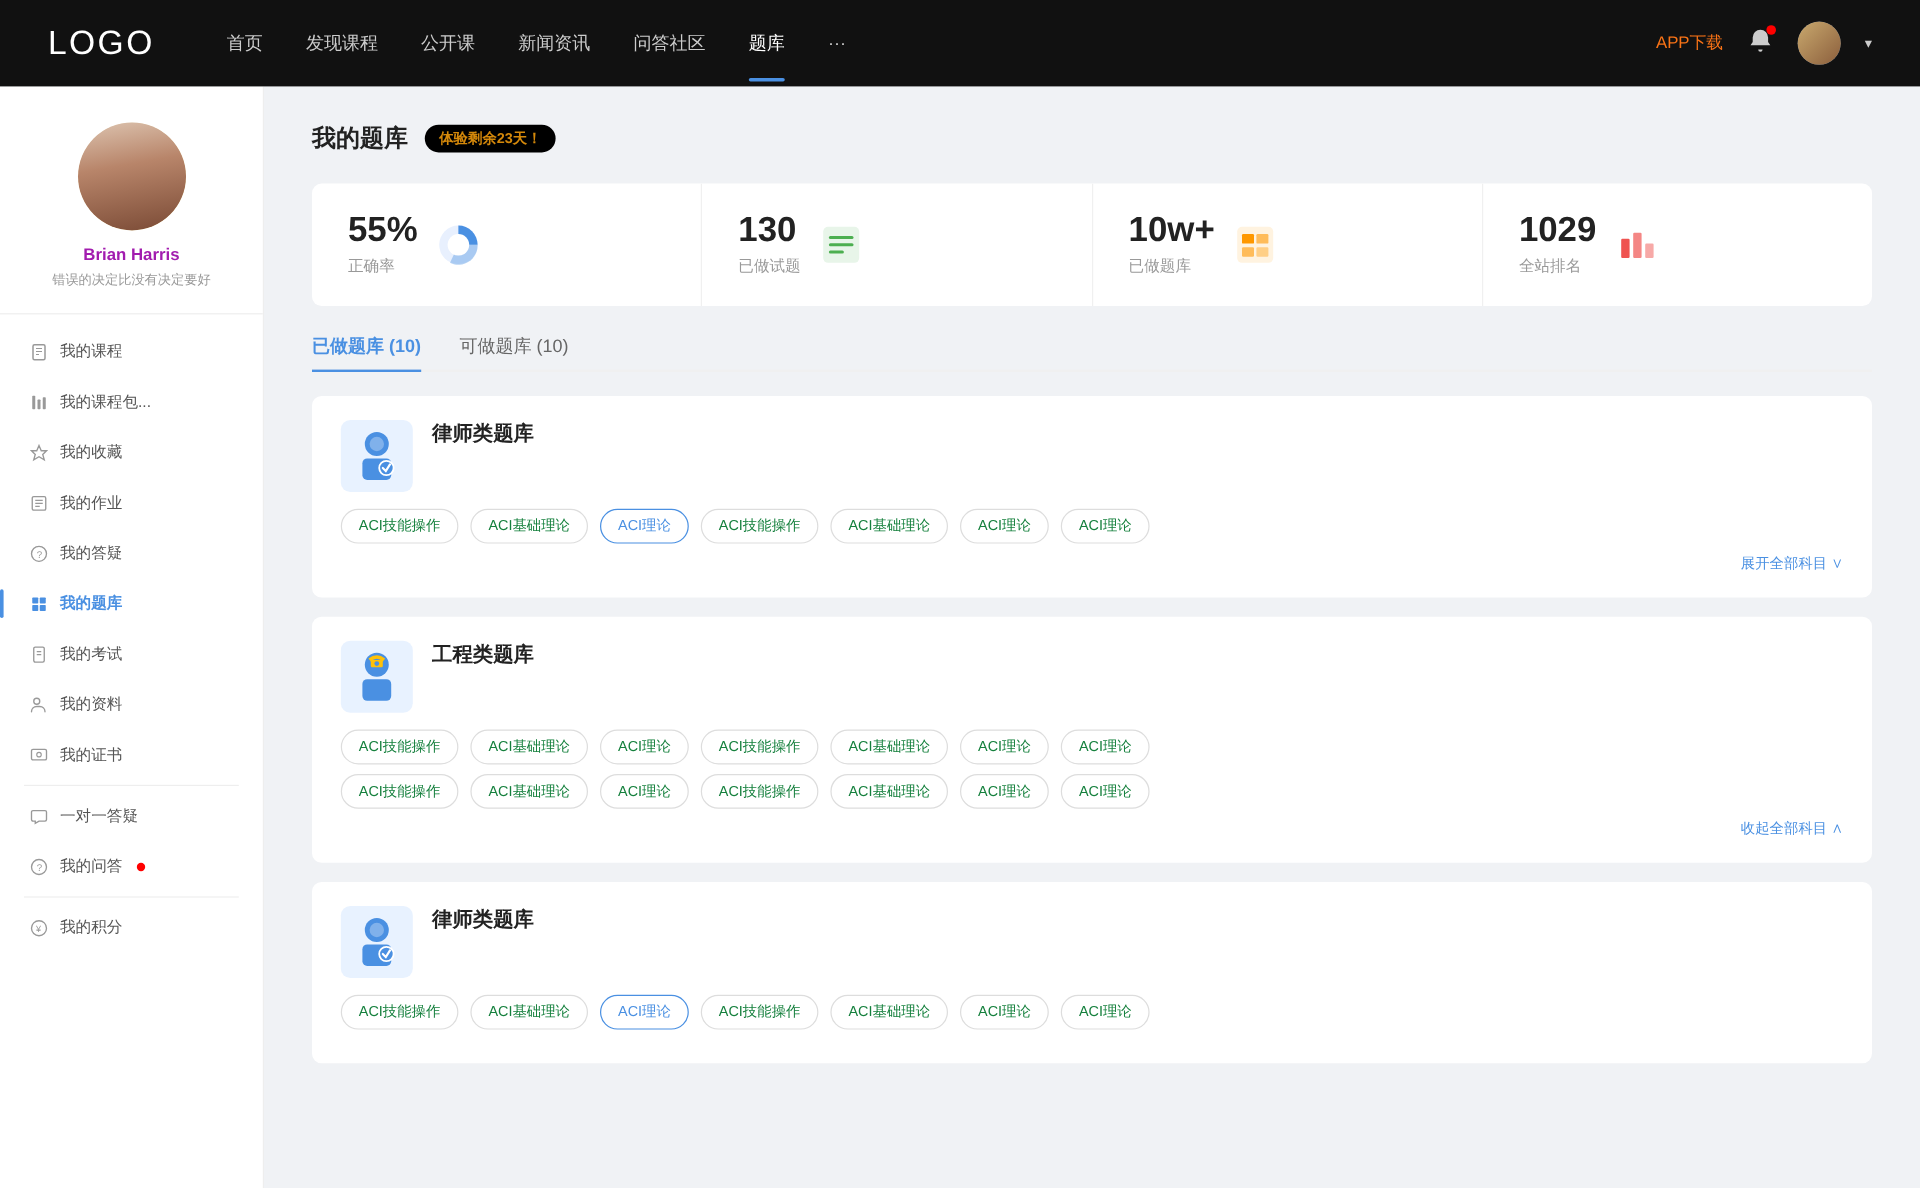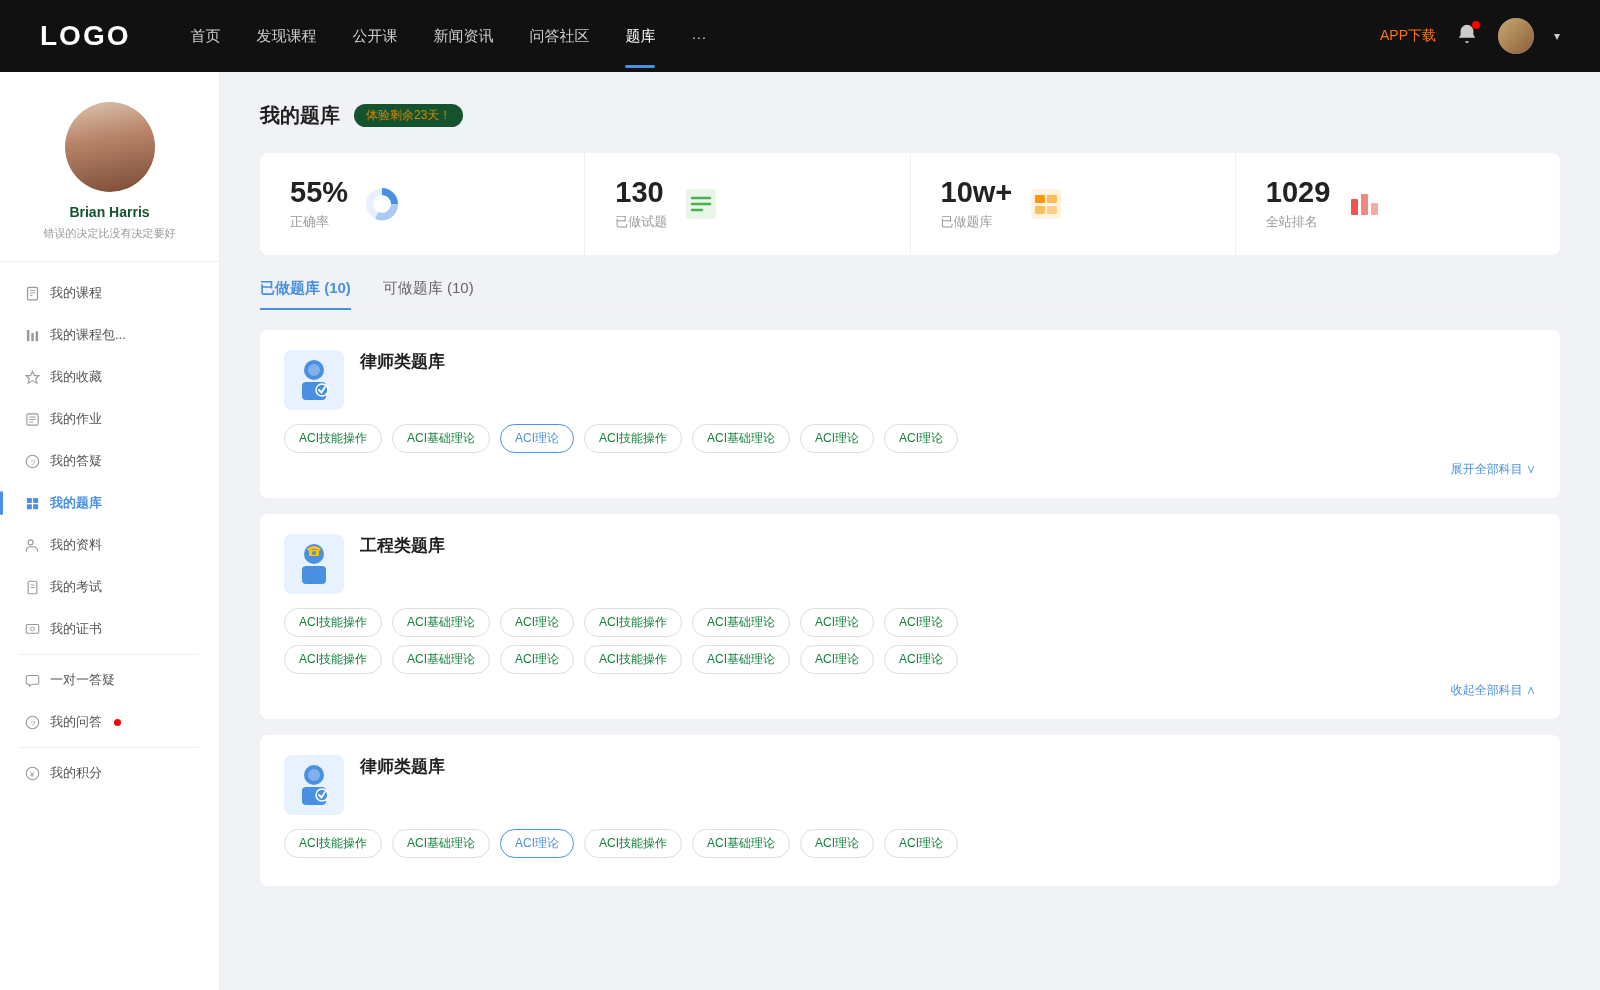--- a/index.html
+++ b/index.html
@@ -10,21 +10,21 @@
       background: #111;
       height: 72px;
       display: flex;
       align-items: center;
       padding: 0 40px;
       position: relative;
     }
     .navbar-logo {
       color: #fff;
       font-size: 28px;
-      font-weight: 700;
+      font-weight: 400;
       letter-spacing: 2px;
       margin-right: 60px;
     }
     .navbar-nav {
       display: flex;
       align-items: center;
       gap: 36px;
       flex: 1;
     }
     .navbar-nav a {
@@ -125,21 +125,21 @@
     }
     .profile-avatar-inner {
       width: 90px;
       height: 90px;
       border-radius: 50%;
       background: linear-gradient(170deg, #ddc4b0 0%, #b8856a 40%, #7a4a35 100%);
     }
     .profile-name {
       font-size: 14px;
       font-weight: 600;
-      color: #14532d;
+      color: #a21caf;
       margin-bottom: 6px;
     }
     .profile-motto {
       font-size: 11px;
       color: #999;
       text-align: center;
     }
     .sidebar-nav {
       padding: 10px 0;
     }
@@ -205,26 +205,26 @@
       align-items: center;
       gap: 14px;
       margin-bottom: 24px;
     }
     .page-title {
       font-size: 20px;
       font-weight: 700;
       color: #222;
     }
     .trial-badge {
-      background: #14532d;
+      background: #000000;
       color: #d4880a;
       font-size: 12px;
       padding: 3px 12px;
       border-radius: 12px;
-      font-weight: 400;
+      font-weight: 700;
     }
 
     
     .stats-row {
       display: flex;
       background: #fff;
       border-radius: 8px;
       margin-bottom: 24px;
       overflow: hidden;
     }
@@ -458,36 +458,36 @@
               <rect x="3" y="13" width="8" height="8" rx="1" fill="#4a90e2"></rect>
               <rect x="13" y="13" width="8" height="8" rx="1" fill="#4a90e2"></rect>
             </svg>
         </span>
         <span>我的题库</span>
       </div>
 
       <div class="sidebar-item">
         <span class="sidebar-icon">
           <svg width="15" height="15" viewBox="0 0 24 24" fill="none">
-              <circle cx="9" cy="7" r="4" stroke="#999" stroke-width="1.8"></circle>
-              <path d="M2 21c0-4 3-7 7-7h4c4 0 7 3 7 7" stroke="#999" stroke-width="1.8" stroke-linecap="round"></path>
-            </svg>
-        </span>
-        <span>我的资料</span>
-      </div>
-
-      <div class="sidebar-item">
-        <span class="sidebar-icon">
-          <svg width="15" height="15" viewBox="0 0 24 24" fill="none">
               <rect x="5" y="2" width="14" height="20" rx="2" stroke="#999" stroke-width="1.8"></rect>
               <line x1="9" y1="8" x2="15" y2="8" stroke="#999" stroke-width="1.5"></line>
               <line x1="9" y1="12" x2="15" y2="12" stroke="#999" stroke-width="1.5"></line>
             </svg>
         </span>
         <span>我的考试</span>
+      </div>
+
+      <div class="sidebar-item">
+        <span class="sidebar-icon">
+          <svg width="15" height="15" viewBox="0 0 24 24" fill="none">
+              <circle cx="9" cy="7" r="4" stroke="#999" stroke-width="1.8"></circle>
+              <path d="M2 21c0-4 3-7 7-7h4c4 0 7 3 7 7" stroke="#999" stroke-width="1.8" stroke-linecap="round"></path>
+            </svg>
+        </span>
+        <span>我的资料</span>
       </div>
 
       <div class="sidebar-item">
         <span class="sidebar-icon">
           <svg width="15" height="15" viewBox="0 0 24 24" fill="none">
               <rect x="2" y="4" width="20" height="14" rx="2" stroke="#999" stroke-width="1.8"></rect>
               <circle cx="12" cy="11" r="3" stroke="#999" stroke-width="1.5"></circle>
             </svg>
         </span>
         <span>我的证书</span>

